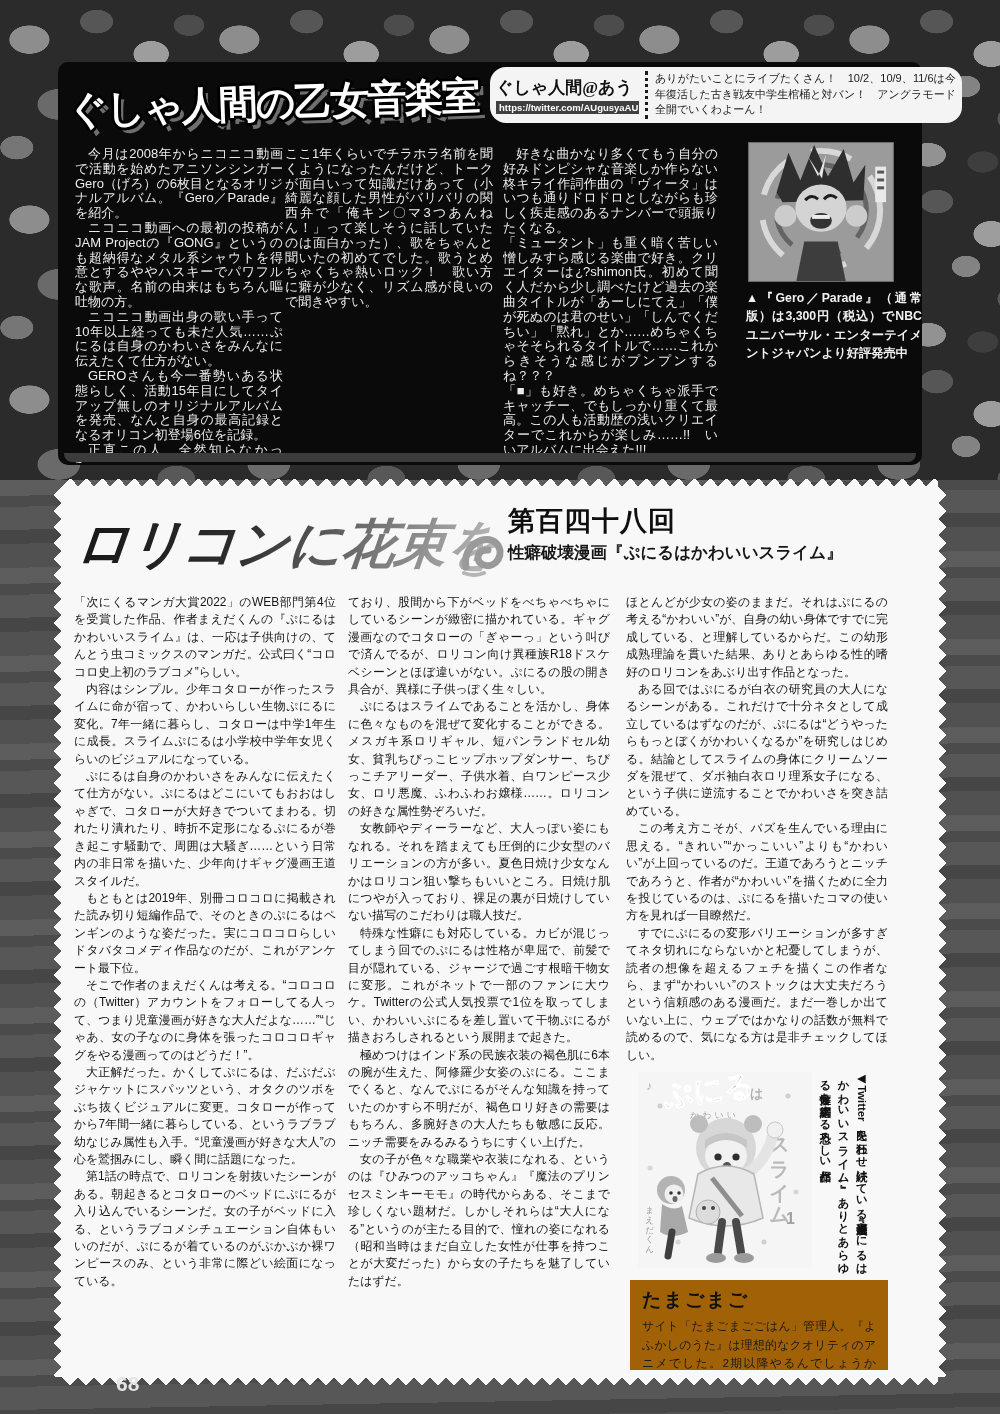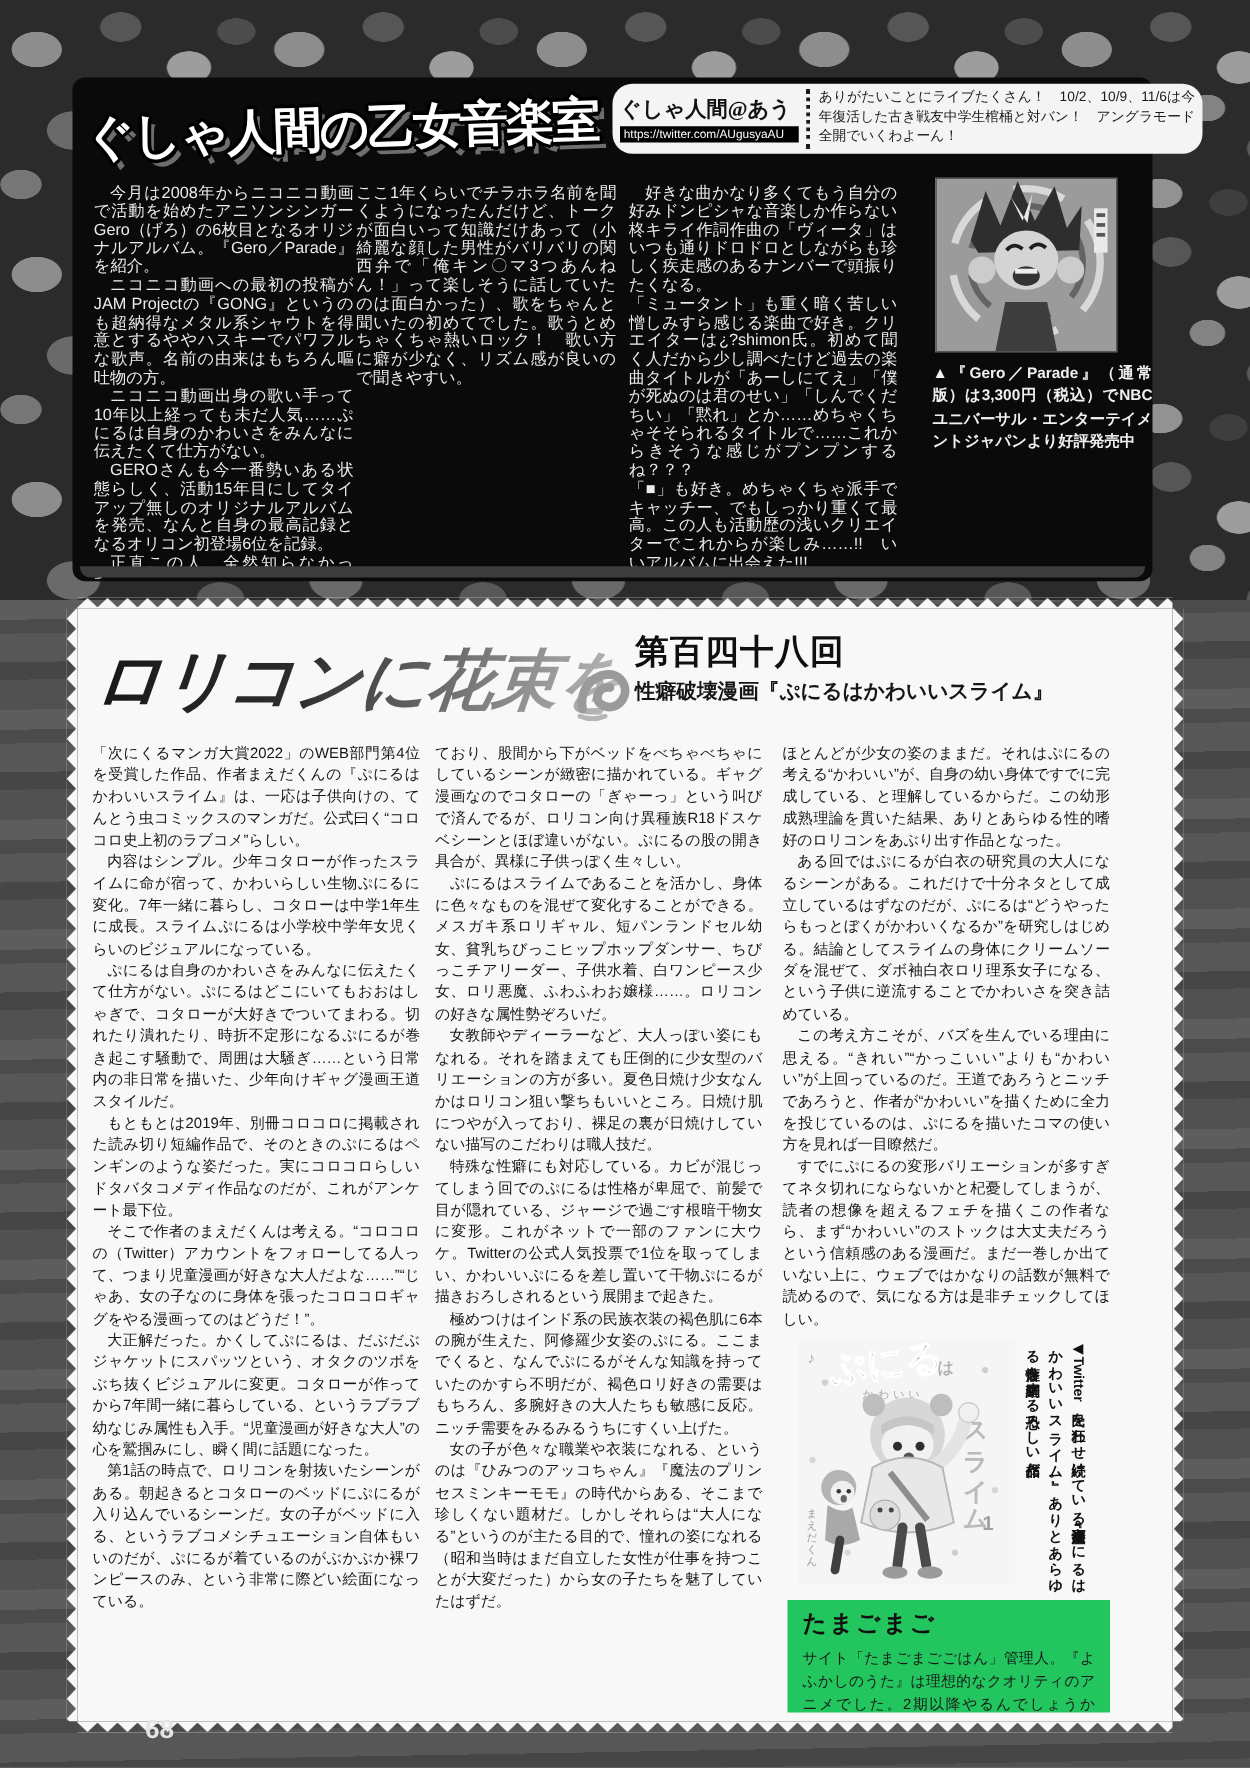--- a/index.html
+++ b/index.html
@@ -30,21 +30,21 @@
 
   
   .music-box { position:absolute; left:58px; top:62px; width:864px; height:403px; background:#0a0a0a; border-radius:10px; }
   .music-box::after { content:""; position:absolute; left:6px; right:6px; bottom:3px; height:9px; background:#3c3c3c; border-radius:0 0 8px 8px; }
   .music-logo { position:absolute; left:10px; top:14px; width:420px; font-size:39px; font-weight:900; letter-spacing:-2px;
     color:#ffffff; transform:rotate(-2deg); white-space:nowrap;
     text-shadow:3px 0 #000,-3px 0 #000,0 3px #000,0 -3px #000,2px 2px #000,-2px 2px #000,2px -2px #000,-2px -2px #000,5px 6px 0 #6e6e6e; }
   .tw-box { position:absolute; left:432px; top:5px; width:472px; height:56px; background:#f4f4f4; border-radius:16px; display:flex; align-items:stretch; padding:4px 6px; }
   .tw-left { width:152px; display:flex; flex-direction:column; justify-content:center; border-right:3px dotted #1a1a1a; padding-right:6px; }
   .tw-handle { font-family:"Liberation Serif","DejaVu Serif",serif; font-weight:bold; font-size:17px; color:#111; white-space:nowrap; }
-  .tw-url { margin-top:2px; background:#000000; color:#fff; font-size:9.5px; padding:1px 3px; white-space:nowrap; }
+  .tw-url { margin-top:2px; background:#404040; color:#fff; font-size:9.5px; padding:1px 3px; white-space:nowrap;font-weight:bold; }
   .tw-comment { flex:1; padding-left:7px; font-size:11px; line-height:1.42; color:#1a1a1a; font-weight:500; text-align:justify; }
   .m-col { position:absolute; top:85px; height:316px; overflow:hidden; color:#ececec; font-size:13px; line-height:14.8px; text-align:justify; font-weight:500; }
   .m-col p { text-indent:1em; }
   .m-col p.ni { text-indent:0; }
   .m-col1 { left:17px;  width:208px; }
   .m-col2 { left:227px; width:208px; }
   .m-col3 { left:445px; width:215px; }
   .album { position:absolute; left:688px; top:80px; width:176px; }
   .album svg { display:block; width:146px; height:140px; margin-left:2px; border:1px solid #6b6b6b; }
   .album figcaption { margin-top:7px; color:#f1f1f1; font-size:12.3px; font-weight:bold; line-height:1.5; text-align:justify; }
@@ -66,21 +66,21 @@
   .g-col { position:absolute; top:107px; width:262px; height:776px; overflow:hidden; color:#141414; font-size:11.9px; line-height:17.4px; text-align:justify; }
   .g-col p { text-indent:1em; }
   .g-col p.ni { text-indent:0; }
   .g-col1 { left:12px; }
   .g-col2 { left:286px; }
   .g-col3 { left:564px; }
 
   .cover-fig { display:flex; margin-top:8px; }
   .cover-fig svg { display:block; width:174px; height:196px; margin-left:12px; }
   .cover-cap { writing-mode:vertical-rl; height:196px; margin-left:4px; font-size:11.3px; font-weight:bold; line-height:1.62; color:#111; text-align:justify; }
-  .author-box { margin-top:12px; margin-left:4px; width:258px; background:#22c55e; padding:11px 12px 10px 12px; }
+  .author-box { margin-top:12px; margin-left:4px; width:258px; background:#a16207; padding:11px 12px 10px 12px; }
   .author-name { font-size:19px; font-weight:900; color:#111; letter-spacing:2px; }
   .author-bio { margin-top:9px; font-size:11.8px; line-height:1.55; font-weight:500; color:#1a1a1a; text-align:justify; text-indent:0 !important; }
 
   .pagenum { position:absolute; left:116px; top:1372px; color:#e4e4e4; font-size:21px; font-weight:bold; }
 </style>
 </head>
 <body>
 
 <div class="page">
   <div class="bg-top"></div>

